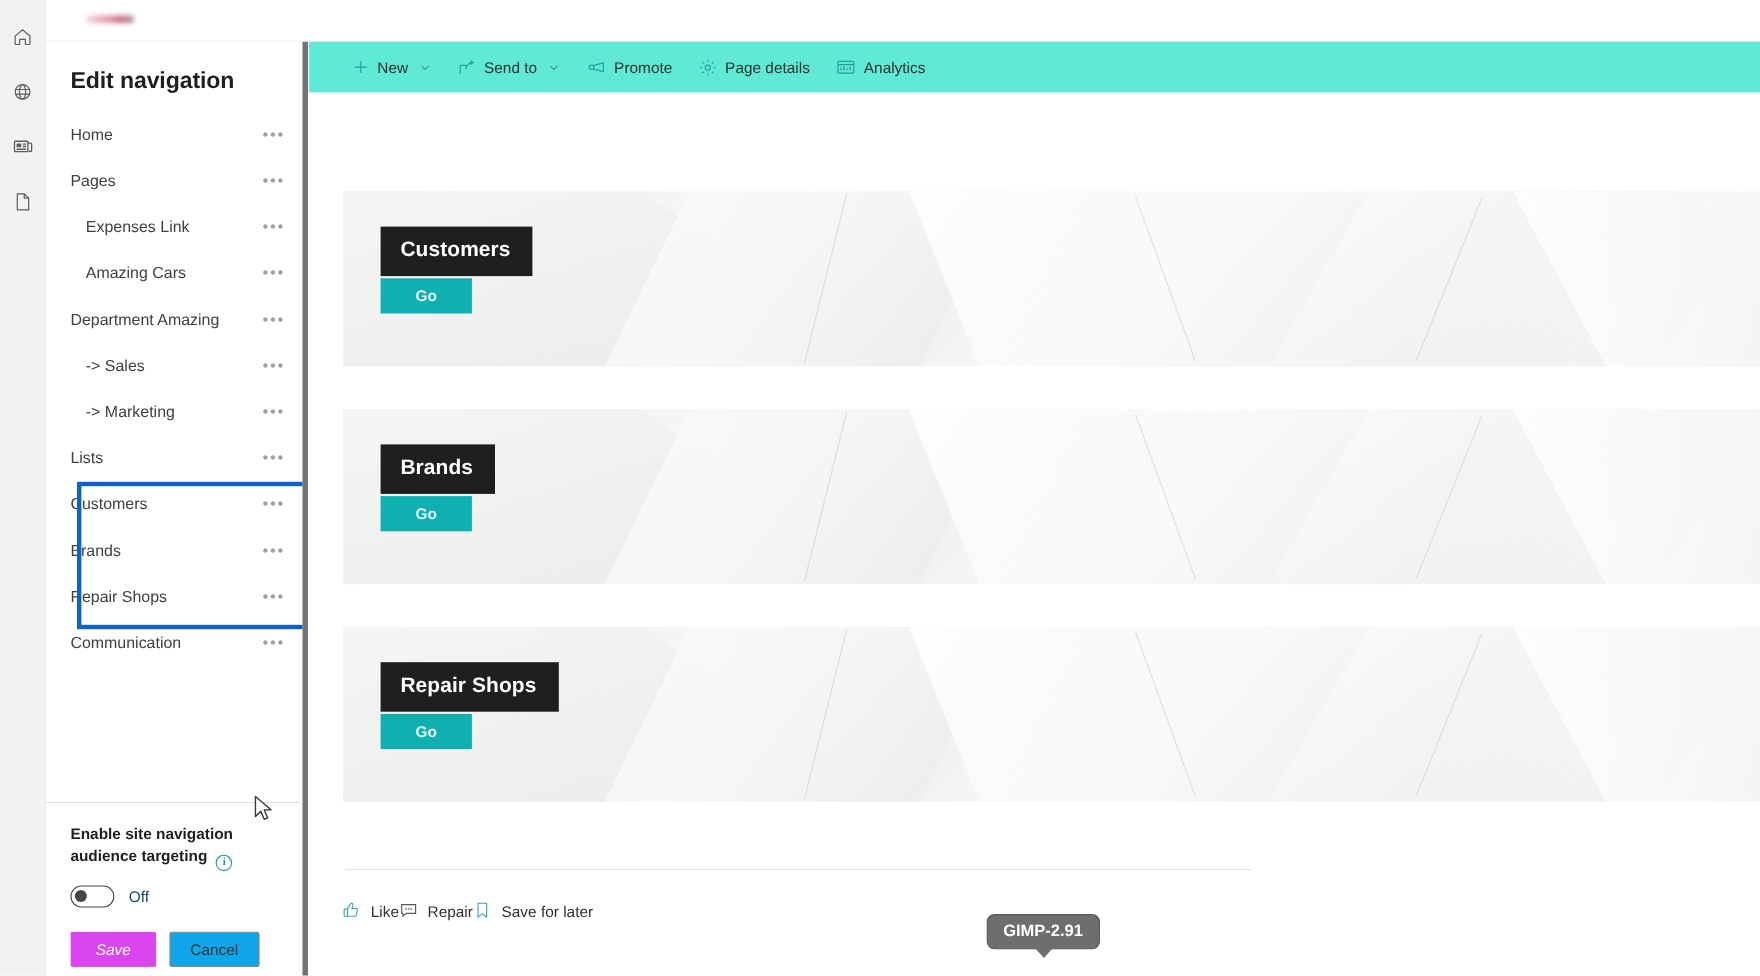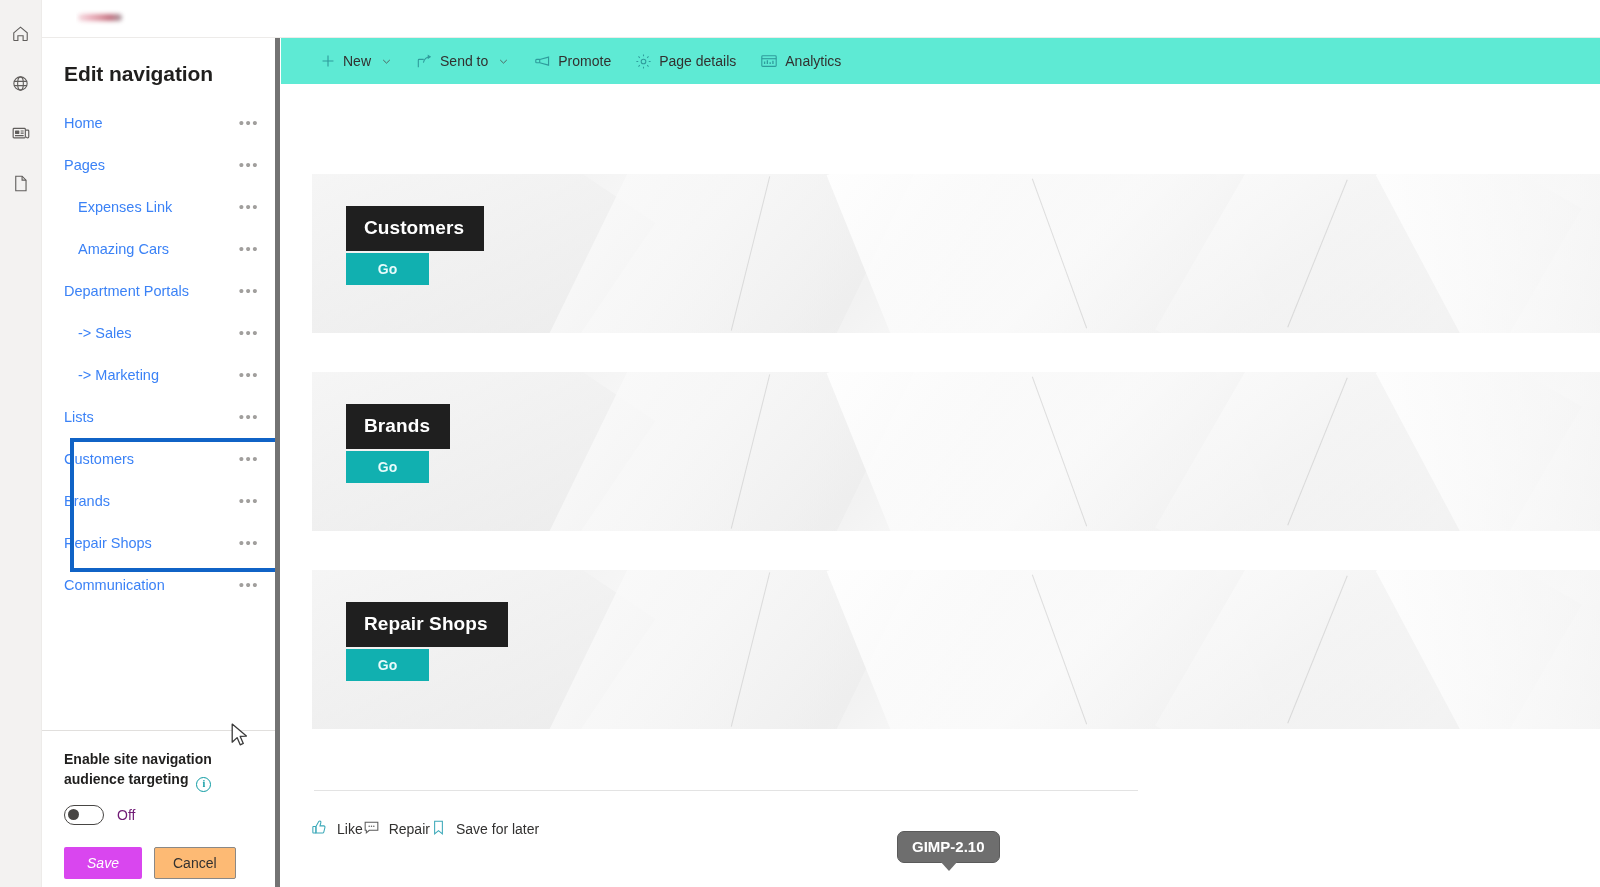--- a/index.html
+++ b/index.html
@@ -51,21 +51,21 @@
   .nav-title {
     font-size: 21px; font-weight: 600; color: #201f1e;
     padding: 24px 0 16px 22px; letter-spacing: -.1px;
   }
   .nav-list { flex: 1 1 auto; overflow: hidden; position: relative; }
   .nav-item {
     display: flex; align-items: center; justify-content: space-between;
     height: 42px; padding-right: 16px; cursor: pointer;
   }
   .nav-item .lbl {
-    font-size: 14.5px; color: #3b82f6; white-space: nowrap;
+    font-size: 14.5px; color: #404040; white-space: nowrap;
   }
   .nav-item.lvl0 .lbl { padding-left: 22px; }
   .nav-item.lvl1 .lbl { padding-left: 36px; }
   .ellipsis {
     font-size: 15px; color: #a19f9d; letter-spacing: 1.5px;
     line-height: 8px; user-select: none; cursor: pointer;
   }
 
   
   .annot-box {
@@ -92,31 +92,31 @@
   .toggle-row { display: flex; align-items: center; margin-top: 13px; }
   .toggle {
     width: 40px; height: 20px; border-radius: 10px;
     border: 1.4px solid #484644; background: #ffffff;
     position: relative; cursor: pointer;
   }
   .toggle .knob {
     position: absolute; left: 3px; top: 3px;
     width: 11px; height: 11px; border-radius: 50%; background: #484644;
   }
-  .toggle-state { font-size: 14px; color: #701a75; margin-left: 13px; }
+  .toggle-state { font-size: 14px; color: #0c4a6e; margin-left: 13px; }
 
   .btn-row { display: flex; gap: 12px; margin-top: 22px; padding-bottom: 8px; }
   .btn {
     height: 32px; min-width: 78px; padding: 0 18px;
     font-size: 14px; border-radius: 2px; cursor: pointer;
     display: flex; align-items: center; justify-content: center;
     border: 1px solid transparent;
   }
   .btn-primary { background: #d946ef; color: #ffffff; font-style: italic; }
-  .btn-secondary { background: #fdba74; color: #323130; border-color: #8a8886; text-align: center; }
+  .btn-secondary { background: #0ea5e9; color: #323130; border-color: #8a8886; text-align: center; }
 
   
   .cmdbar {
     position: absolute; left: 281px; top: 38px; width: 1319px; height: 46px;
     background: #5eead4; display: flex; align-items: center;
     padding-left: 28px; gap: 2px;
   }
   .cmd {
     display: flex; align-items: center; gap: 7px;
     height: 40px; padding: 0 11px; cursor: pointer;
@@ -305,21 +305,21 @@
         <span class="lbl">Expenses Link</span>
         <span class="ellipsis">•••</span>
       </div>
 
       <div class="nav-item lvl1">
         <span class="lbl">Amazing Cars</span>
         <span class="ellipsis">•••</span>
       </div>
 
       <div class="nav-item lvl0">
-        <span class="lbl">Department Portals</span>
+        <span class="lbl">Department Amazing</span>
         <span class="ellipsis">•••</span>
       </div>
 
       <div class="nav-item lvl1">
         <span class="lbl">-&gt; Sales</span>
         <span class="ellipsis">•••</span>
       </div>
 
       <div class="nav-item lvl1">
         <span class="lbl">-&gt; Marketing</span>
@@ -531,16 +531,16 @@
     </div>
   </div>
 
   <div class="cursor">
     <svg width="19" height="25" viewBox="0 0 19 25">
       <path d="M1.2 1.1 1.2 19.2 6.1 14.6 9.2 21.8 12.3 20.4 9.2 13.4 15.4 13.1z" fill="#ffffff" stroke="#3a3a3a" stroke-width="1.3" stroke-linejoin="round"></path>
     </svg>
   </div>
 
   <div class="tooltip">
-    <span>GIMP-2.10</span>
+    <span>GIMP-2.91</span>
   </div>
 
 </div>
 
 </body></html>

